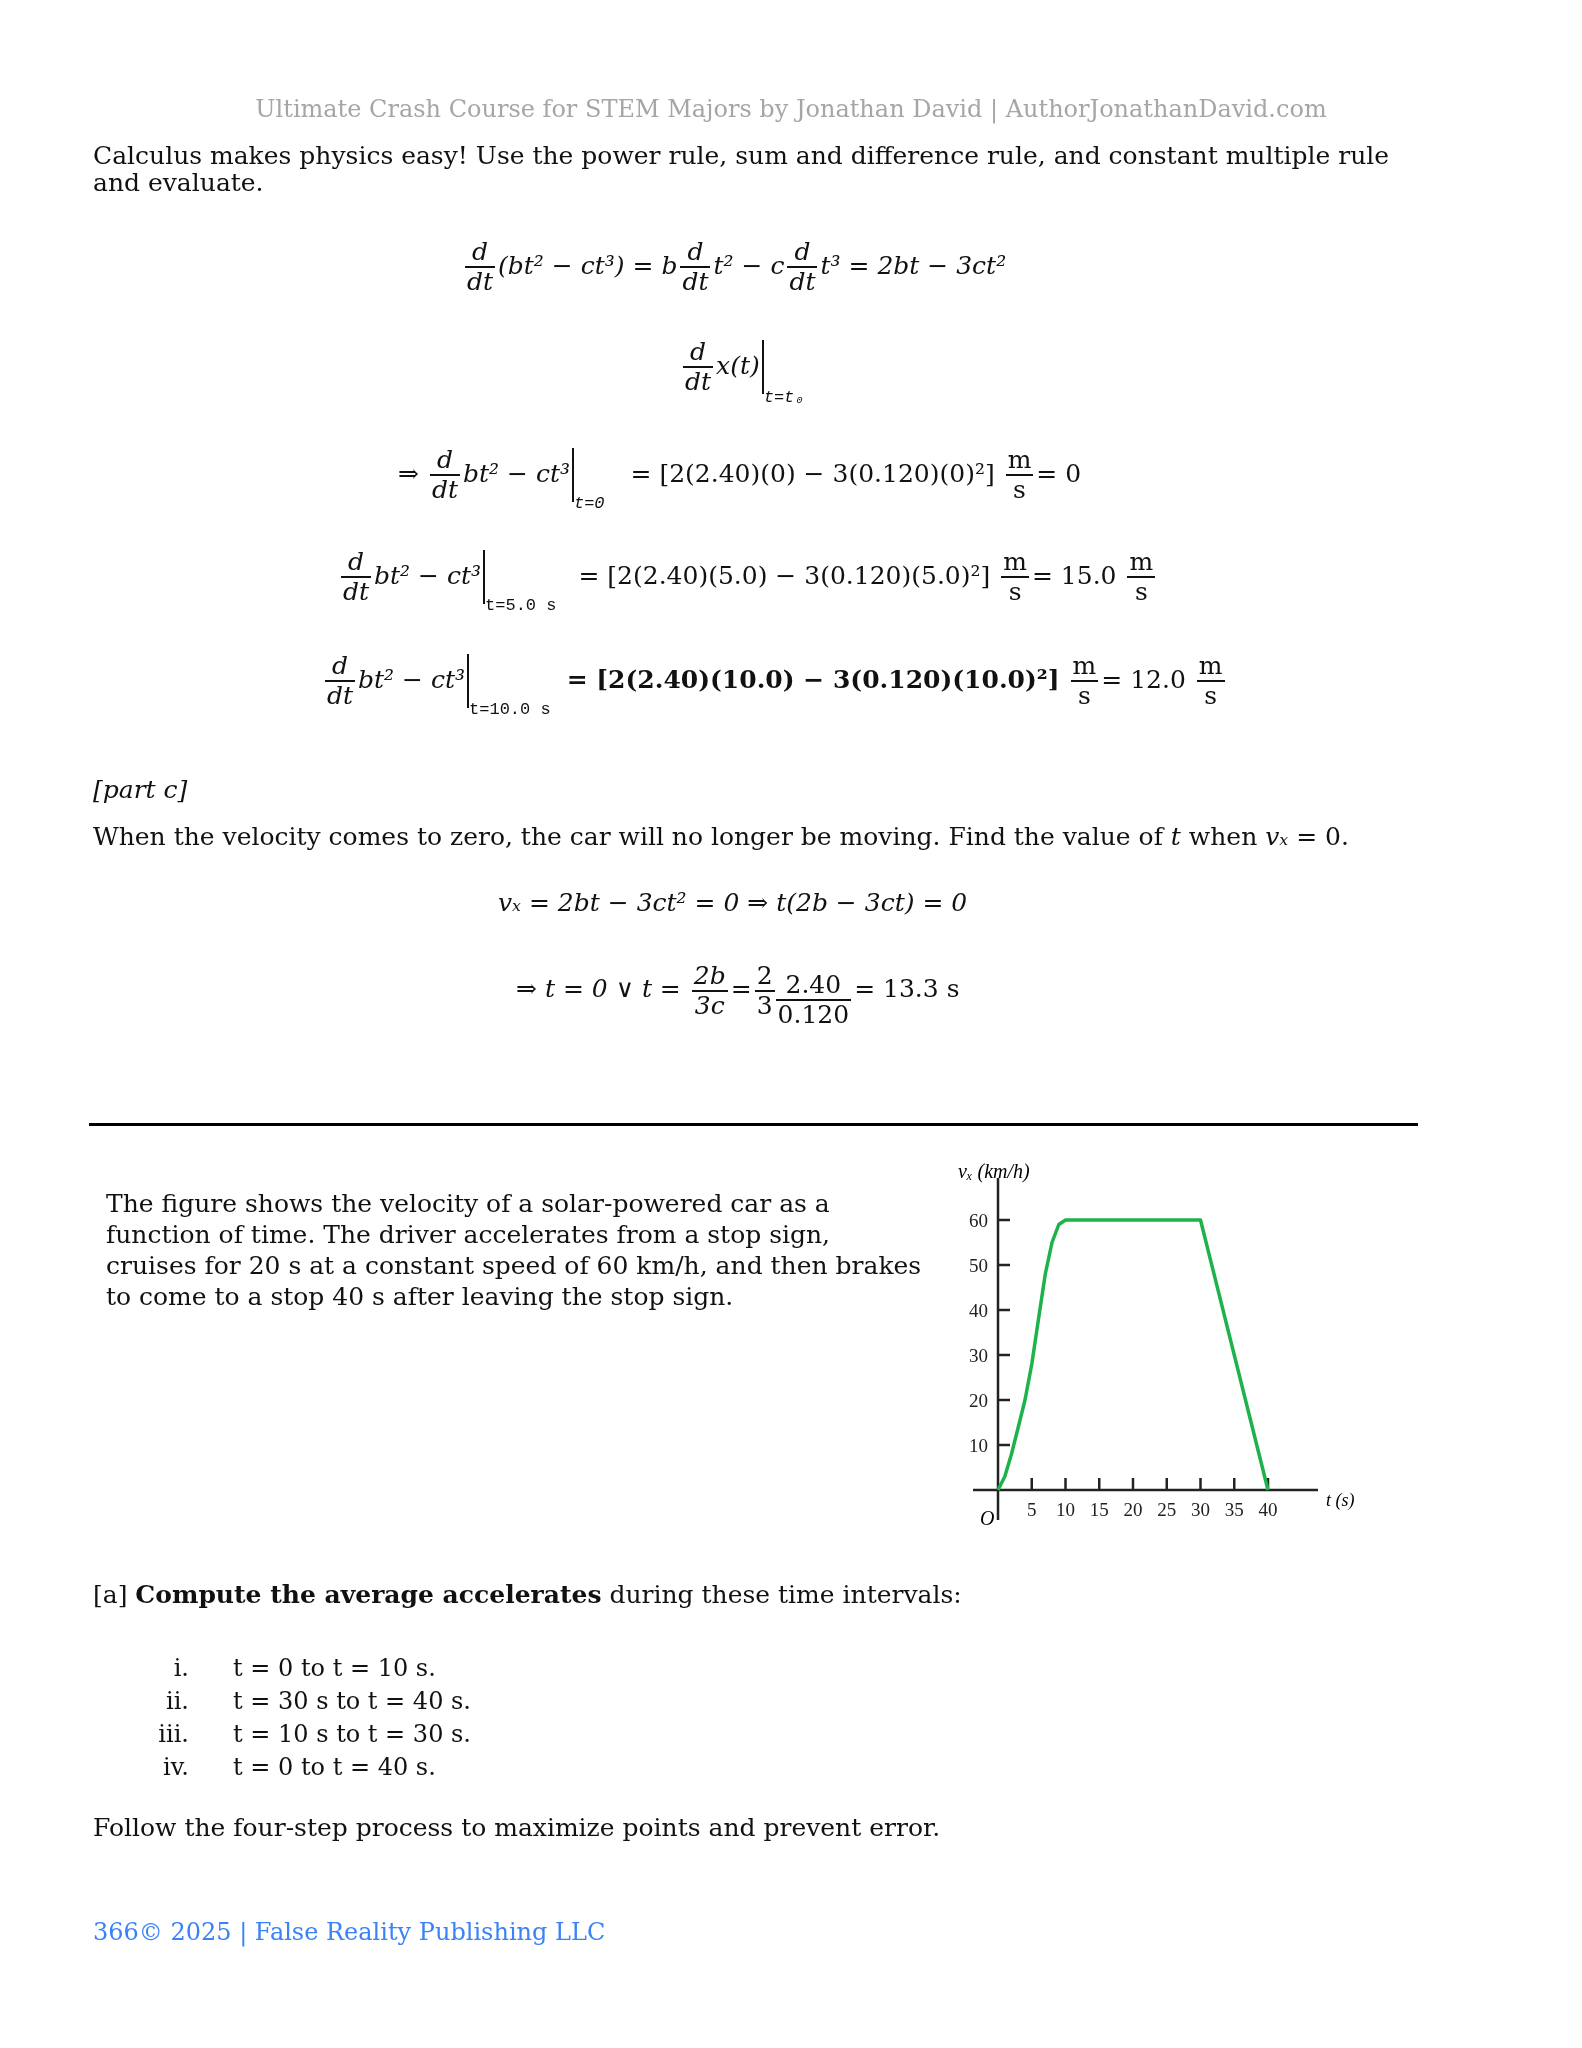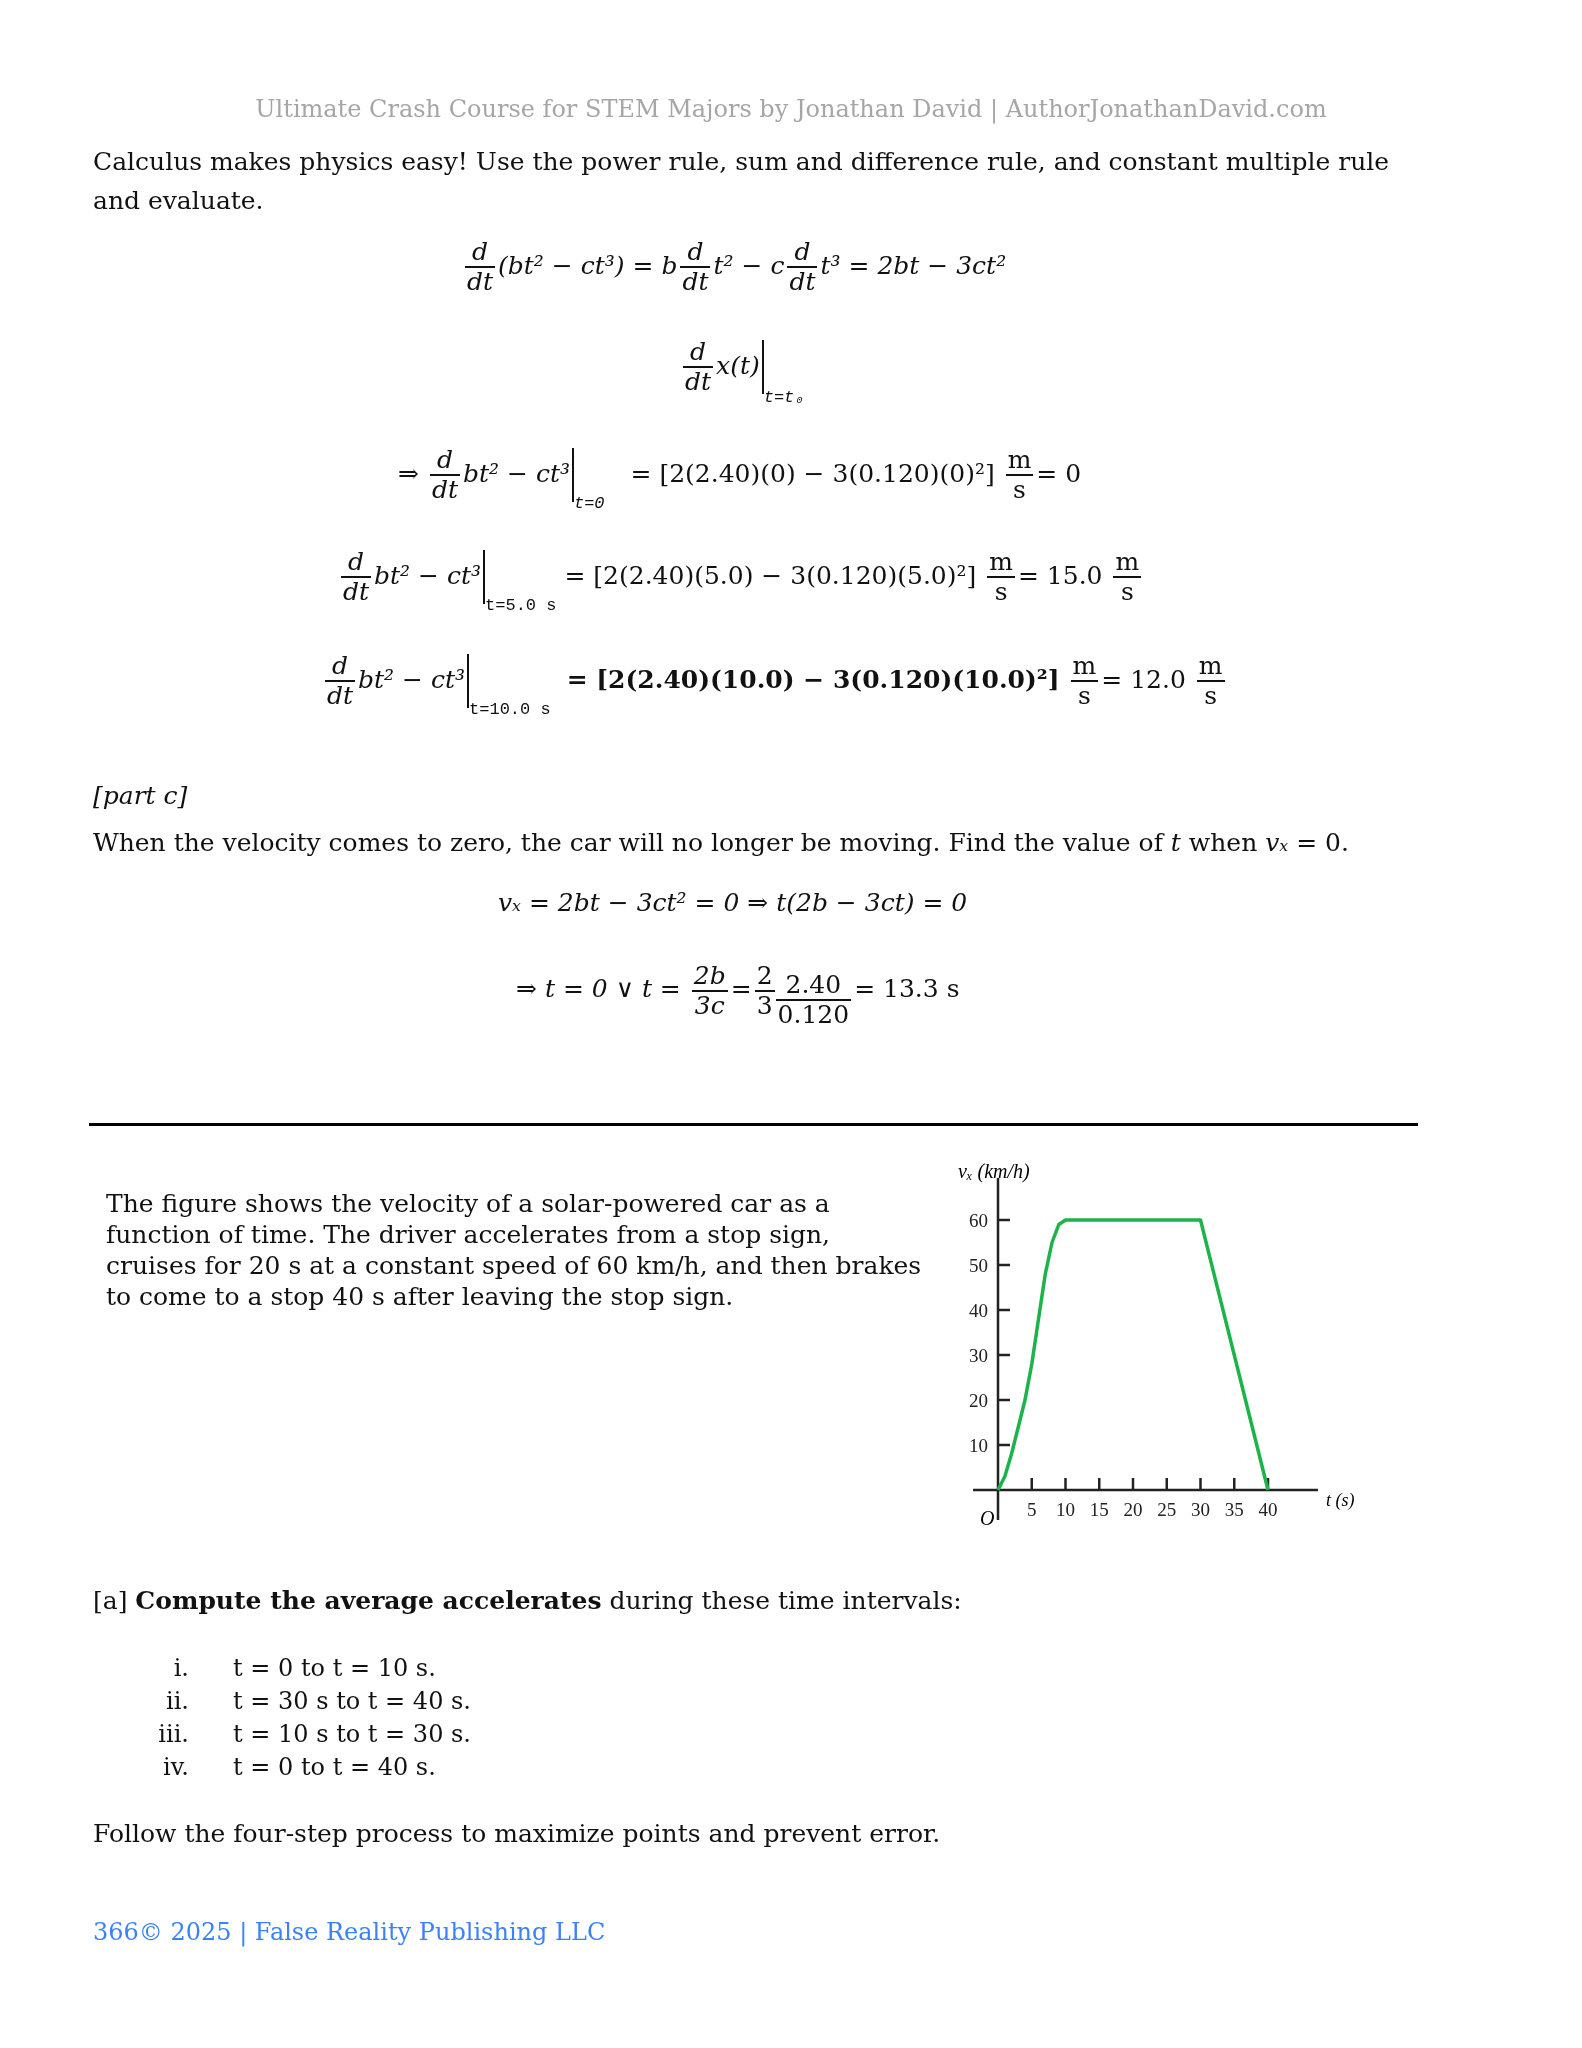--- a/index.html
+++ b/index.html
@@ -1,20 +1,20 @@
 <!DOCTYPE html>
 <html><head>
 <meta charset="utf-8">
 <style>
   html, body { margin:0; padding:0; background:#ffffff; }
   body { width:1582px; height:2048px; position:relative; overflow:hidden;
          font-family:"DejaVu Serif", "Liberation Serif", serif; color:#111; }
   .abs { position:absolute; }
   .header { left:0; width:1582px; top:95px; text-align:center; font-size:24px; color:#a6a6a6; }
-  .para { font-size:25px; line-height:39px; }
+  .para { font-size:25px; line-height:27px; }
   .math { font-family:"DejaVu Serif", "Liberation Serif", serif; font-size:25px; white-space:nowrap; }
   .math i { font-style:italic; }
   .frac { display:inline-block; vertical-align:middle; text-align:center; margin:0 3px; }
   .frac > span { display:block; padding:0 2px; line-height:28px; }
   .frac > span.num { border-bottom:2px solid #111; }
   .evalbar { display:inline-block; border-right:2px solid #111; height:54px; vertical-align:middle; margin-left:2px; position:relative; }
   .sub { font-size:17px;font-family:Liberation Mono, monospace; }
   .rule { left:89px; width:1329px; top:1123px; height:3px; background:#000; }
   .footer { left:93px; top:1918px; font-size:24px; color:#3b82f6; }
   ol.intervals { list-style:none; margin:0; padding:0; }
@@ -42,21 +42,21 @@
 
 <div class="abs math" style="left:398px; top:446px;">
   <span>⇒</span>
   <span class="frac"><span class="num"><i>d</i></span><span><i>dt</i></span></span><i>bt² − ct³</i><span class="evalbar"></span><span class="sub" style="position:relative; top:26px;"><i>t=0</i></span>
   <span style="margin-left:18px;">= [2(2.40)(0) − 3(0.120)(0)²]</span>
   <span class="frac"><span class="num">m</span><span>s</span></span><span>= 0</span>
 </div>
 
 <div class="abs math" style="left:338px; top:548px;">
   <span class="frac"><span class="num"><i>d</i></span><span><i>dt</i></span></span><i>bt² − ct³</i><span class="evalbar"></span><span class="sub" style="position:relative; top:26px;"><span>t=5.0 s</span></span>
-  <span style="">= [2(2.40)(5.0) − 3(0.120)(5.0)²]</span>
+  <span style="margin-left:14px;">= [2(2.40)(5.0) − 3(0.120)(5.0)²]</span>
   <span class="frac"><span class="num">m</span><span>s</span></span><span>= 15.0</span>
   <span class="frac"><span class="num">m</span><span>s</span></span>
 </div>
 
 <div class="abs math" style="left:322px; top:652px;">
   <span class="frac"><span class="num"><i>d</i></span><span><i>dt</i></span></span><i>bt² − ct³</i><span class="evalbar"></span><span class="sub" style="position:relative; top:26px;"><span>t=10.0 s</span></span>
   <span style="margin-left:8px;font-weight:bold;">= [2(2.40)(10.0) − 3(0.120)(10.0)²]</span>
   <span class="frac"><span class="num">m</span><span>s</span></span><span>= 12.0</span>
   <span class="frac"><span class="num">m</span><span>s</span></span>
 </div>

